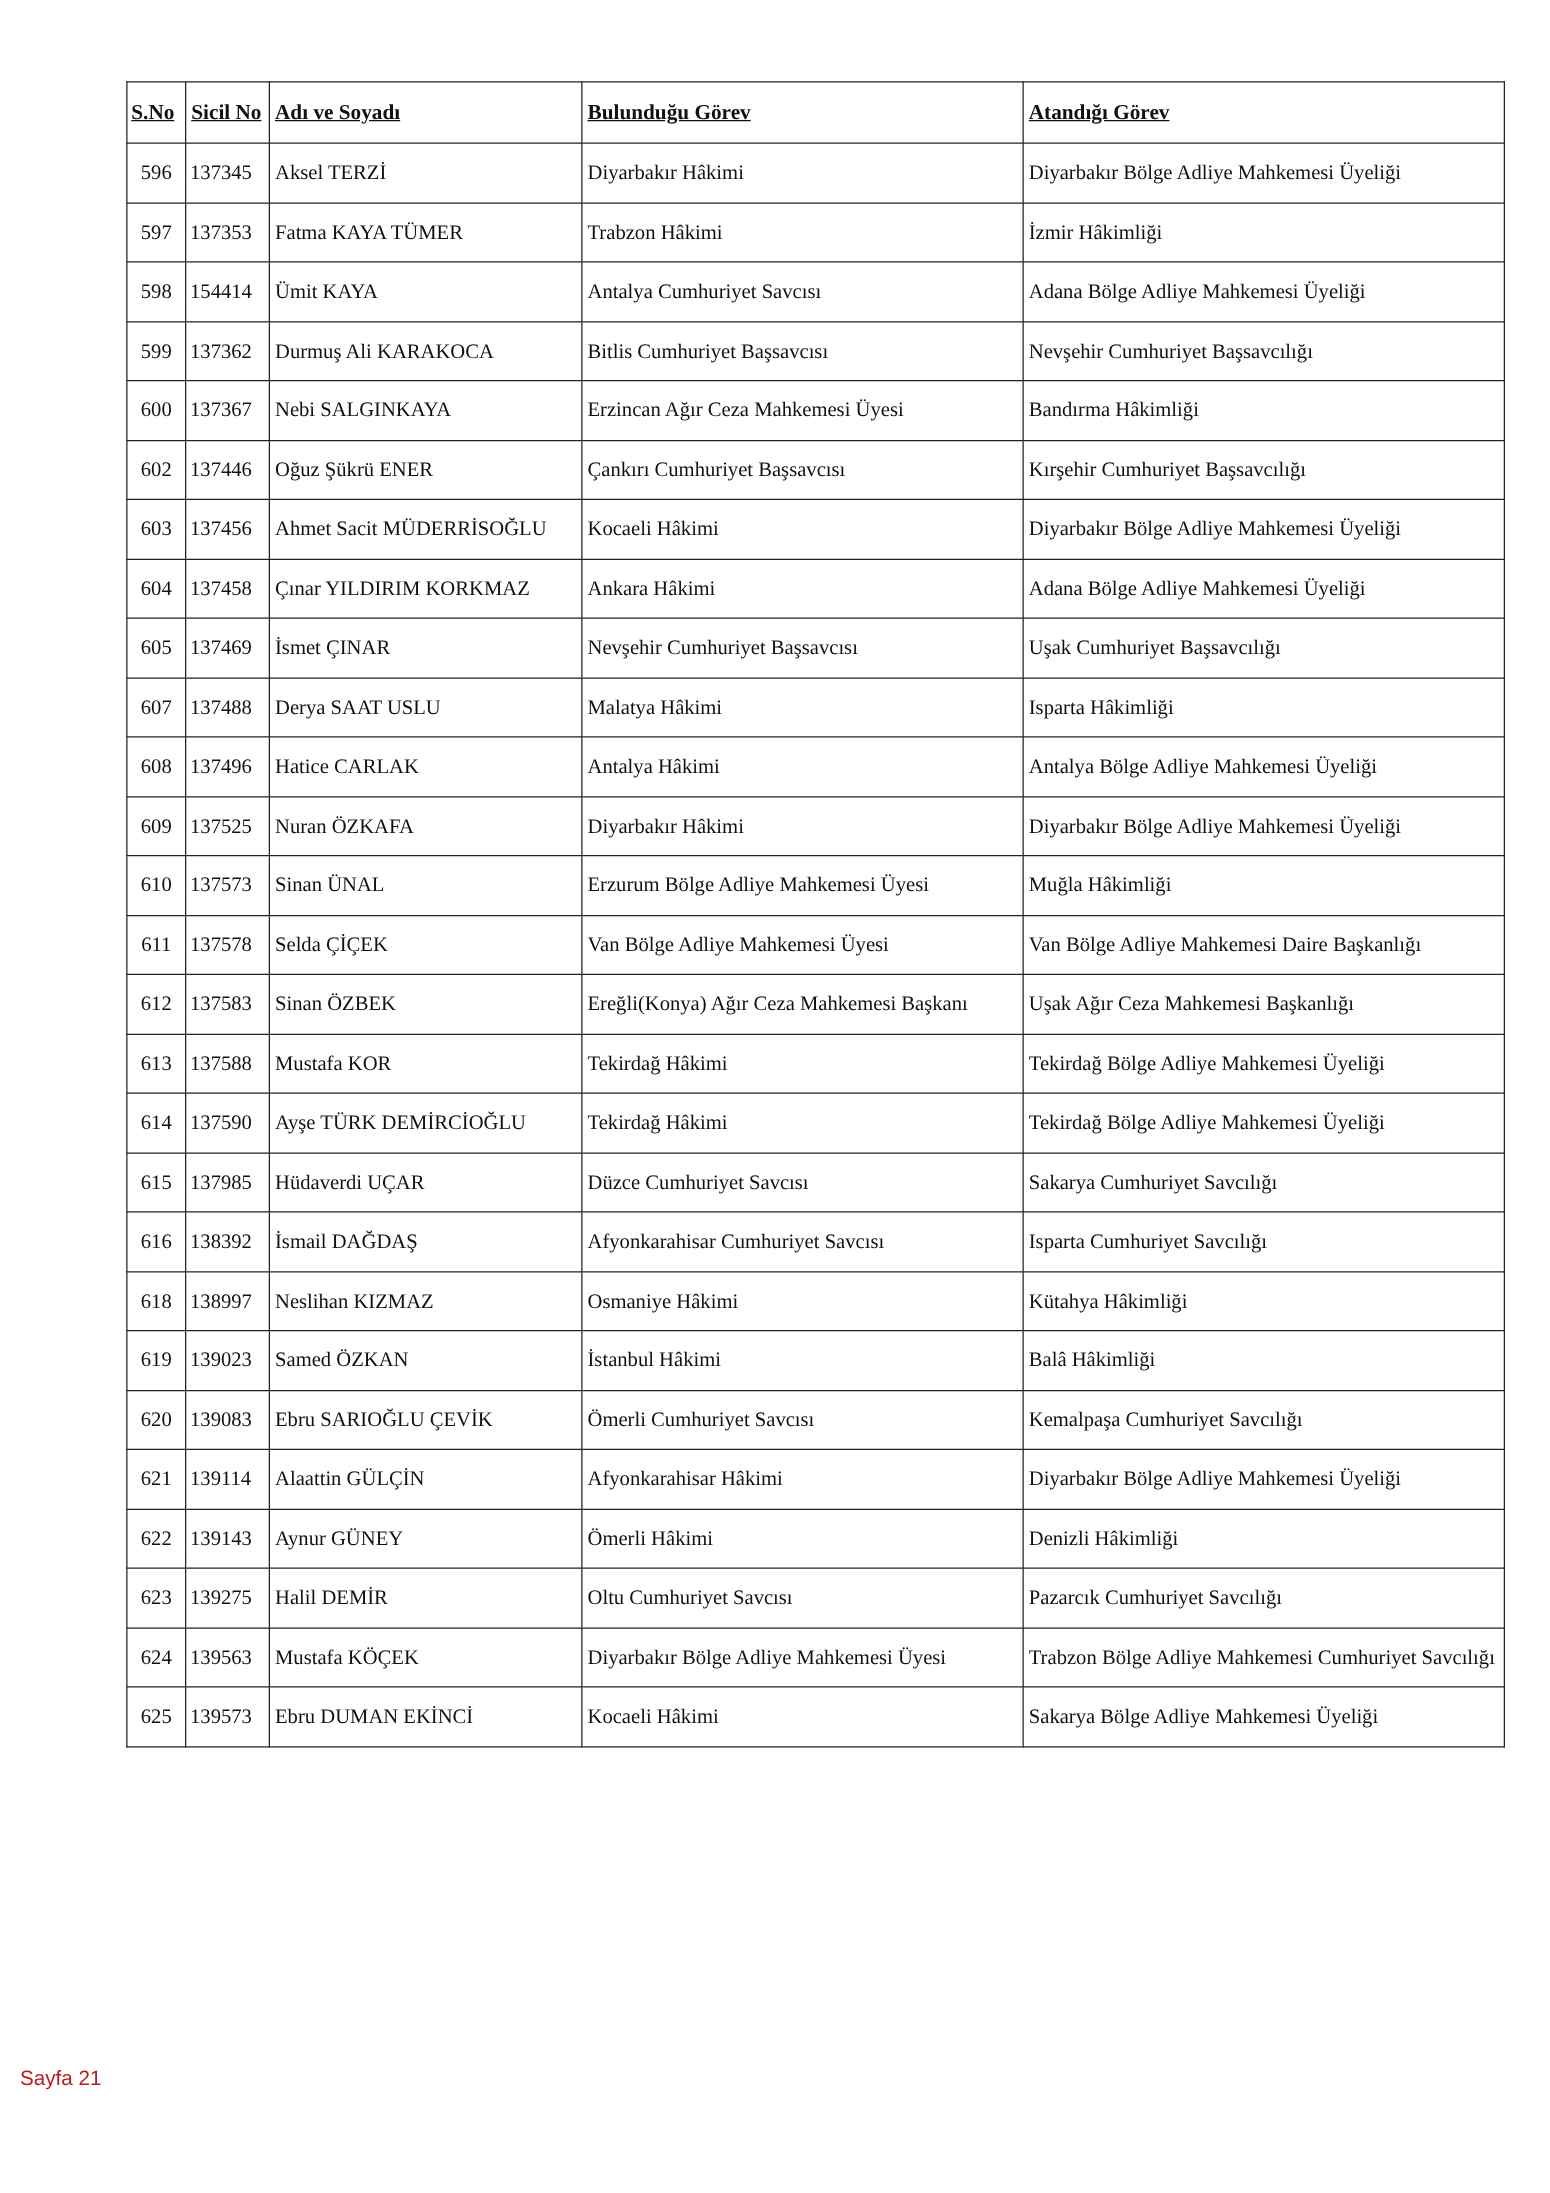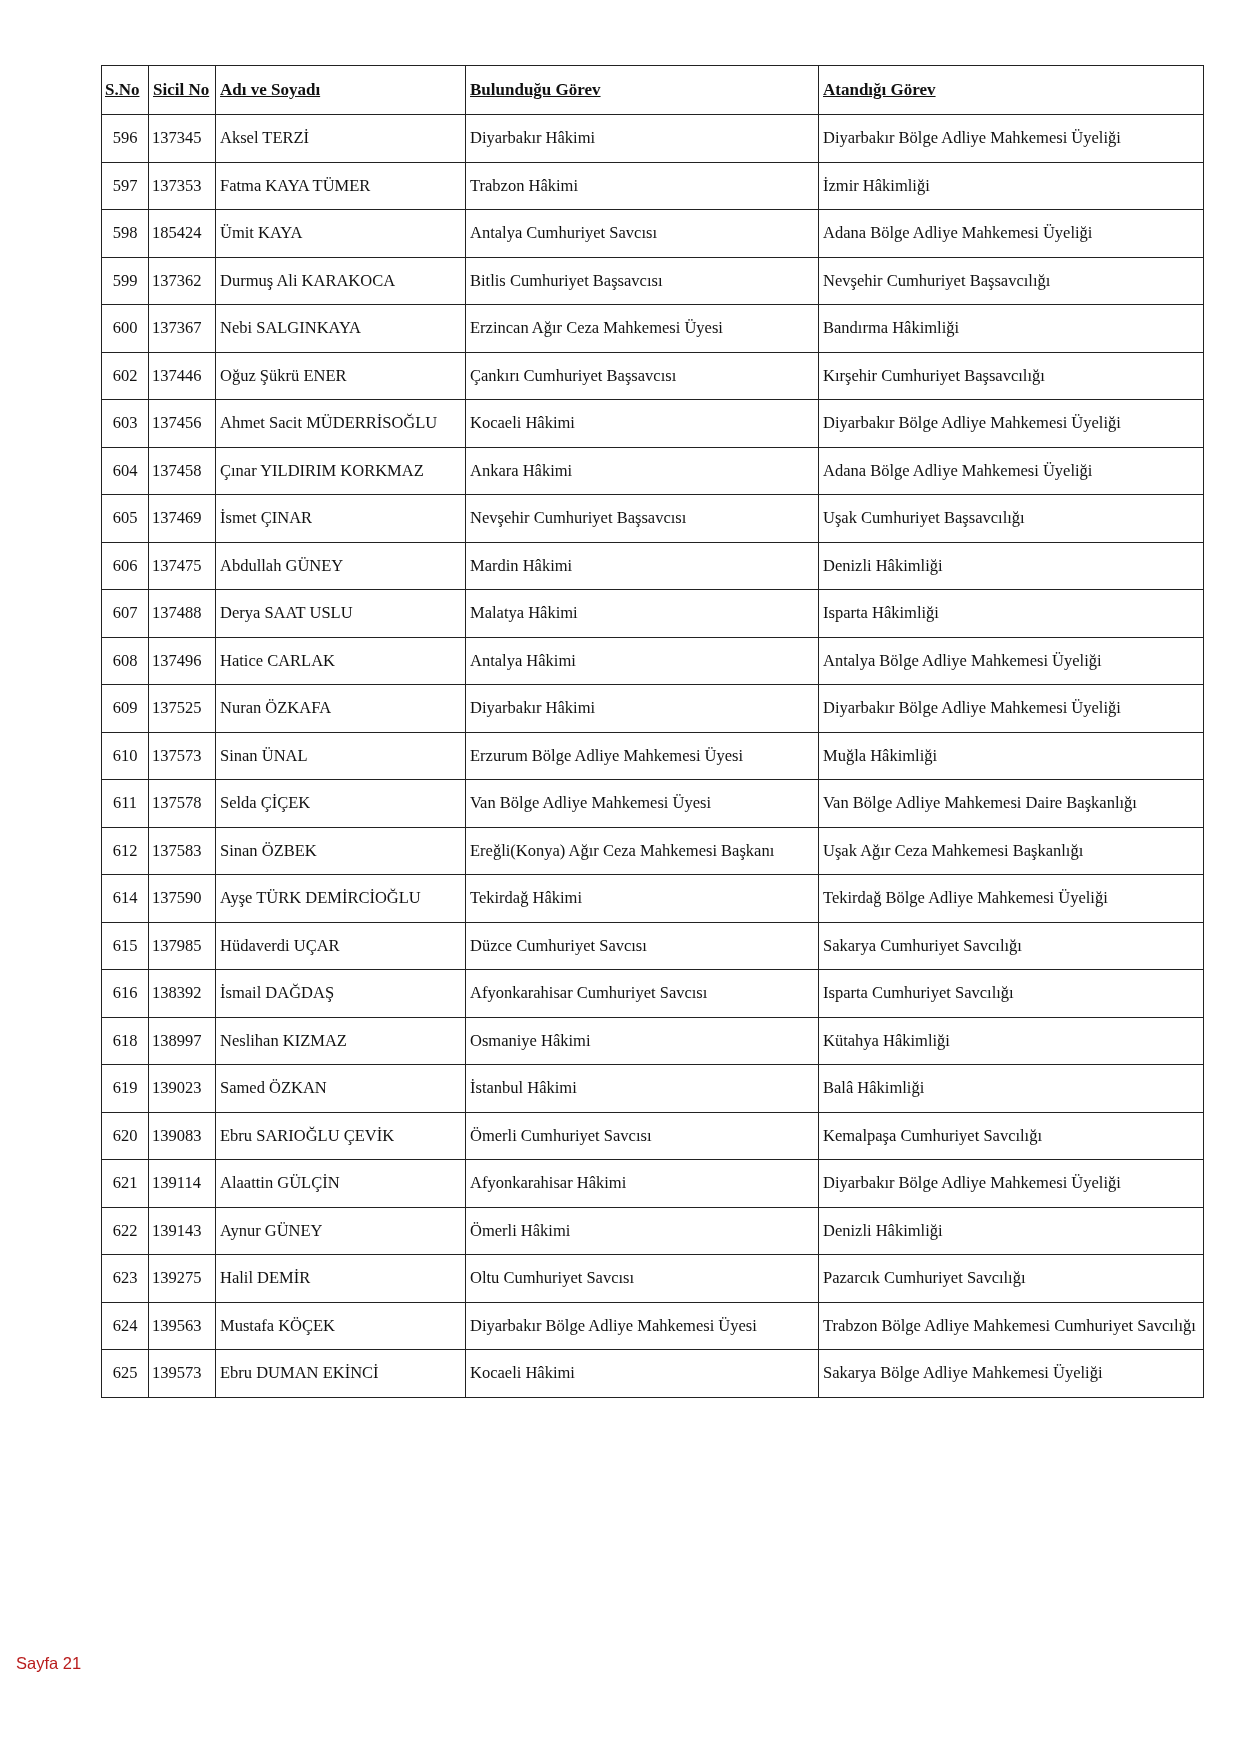--- a/index.html
+++ b/index.html
@@ -70,21 +70,21 @@
         </tr>
         <tr>
           <td class="c-sno">597</td>
           <td class="c-sicil">137353</td>
           <td class="c-name">Fatma KAYA TÜMER</td>
           <td class="c-current">Trabzon Hâkimi</td>
           <td class="c-assigned">İzmir Hâkimliği</td>
         </tr>
         <tr>
           <td class="c-sno">598</td>
-          <td class="c-sicil">185424</td>
+          <td class="c-sicil">154414</td>
           <td class="c-name">Ümit KAYA</td>
           <td class="c-current">Antalya Cumhuriyet Savcısı</td>
           <td class="c-assigned">Adana Bölge Adliye Mahkemesi Üyeliği</td>
         </tr>
         <tr>
           <td class="c-sno">599</td>
           <td class="c-sicil">137362</td>
           <td class="c-name">Durmuş Ali KARAKOCA</td>
           <td class="c-current">Bitlis Cumhuriyet Başsavcısı</td>
           <td class="c-assigned">Nevşehir Cumhuriyet Başsavcılığı</td>
@@ -118,27 +118,20 @@
           <td class="c-assigned">Adana Bölge Adliye Mahkemesi Üyeliği</td>
         </tr>
         <tr>
           <td class="c-sno">605</td>
           <td class="c-sicil">137469</td>
           <td class="c-name">İsmet ÇINAR</td>
           <td class="c-current">Nevşehir Cumhuriyet Başsavcısı</td>
           <td class="c-assigned">Uşak Cumhuriyet Başsavcılığı</td>
         </tr>
         <tr>
-          <td class="c-sno">606</td>
-          <td class="c-sicil">137475</td>
-          <td class="c-name">Abdullah GÜNEY</td>
-          <td class="c-current">Mardin Hâkimi</td>
-          <td class="c-assigned">Denizli Hâkimliği</td>
-        </tr>
-        <tr>
           <td class="c-sno">607</td>
           <td class="c-sicil">137488</td>
           <td class="c-name">Derya SAAT USLU</td>
           <td class="c-current">Malatya Hâkimi</td>
           <td class="c-assigned">Isparta Hâkimliği</td>
         </tr>
         <tr>
           <td class="c-sno">608</td>
           <td class="c-sicil">137496</td>
           <td class="c-name">Hatice CARLAK</td>
@@ -165,20 +158,27 @@
           <td class="c-name">Selda ÇİÇEK</td>
           <td class="c-current">Van Bölge Adliye Mahkemesi Üyesi</td>
           <td class="c-assigned">Van Bölge Adliye Mahkemesi Daire Başkanlığı</td>
         </tr>
         <tr>
           <td class="c-sno">612</td>
           <td class="c-sicil">137583</td>
           <td class="c-name">Sinan ÖZBEK</td>
           <td class="c-current">Ereğli(Konya) Ağır Ceza Mahkemesi Başkanı</td>
           <td class="c-assigned">Uşak Ağır Ceza Mahkemesi Başkanlığı</td>
+        </tr>
+        <tr>
+          <td class="c-sno">613</td>
+          <td class="c-sicil">137588</td>
+          <td class="c-name">Mustafa KOR</td>
+          <td class="c-current">Tekirdağ Hâkimi</td>
+          <td class="c-assigned">Tekirdağ Bölge Adliye Mahkemesi Üyeliği</td>
         </tr>
         <tr>
           <td class="c-sno">614</td>
           <td class="c-sicil">137590</td>
           <td class="c-name">Ayşe TÜRK DEMİRCİOĞLU</td>
           <td class="c-current">Tekirdağ Hâkimi</td>
           <td class="c-assigned">Tekirdağ Bölge Adliye Mahkemesi Üyeliği</td>
         </tr>
         <tr>
           <td class="c-sno">615</td>

